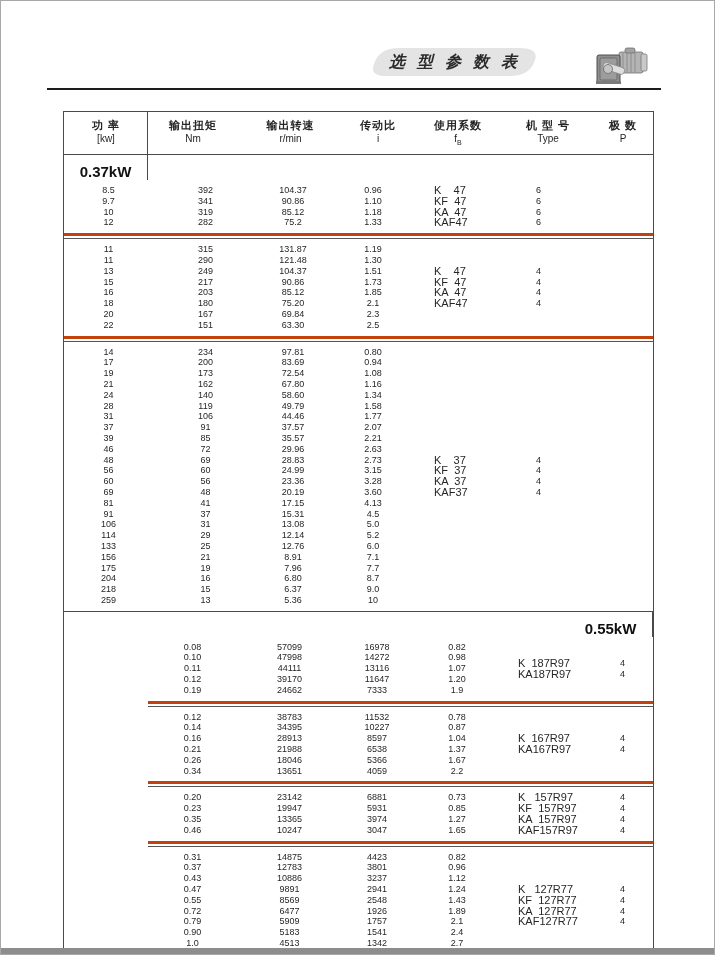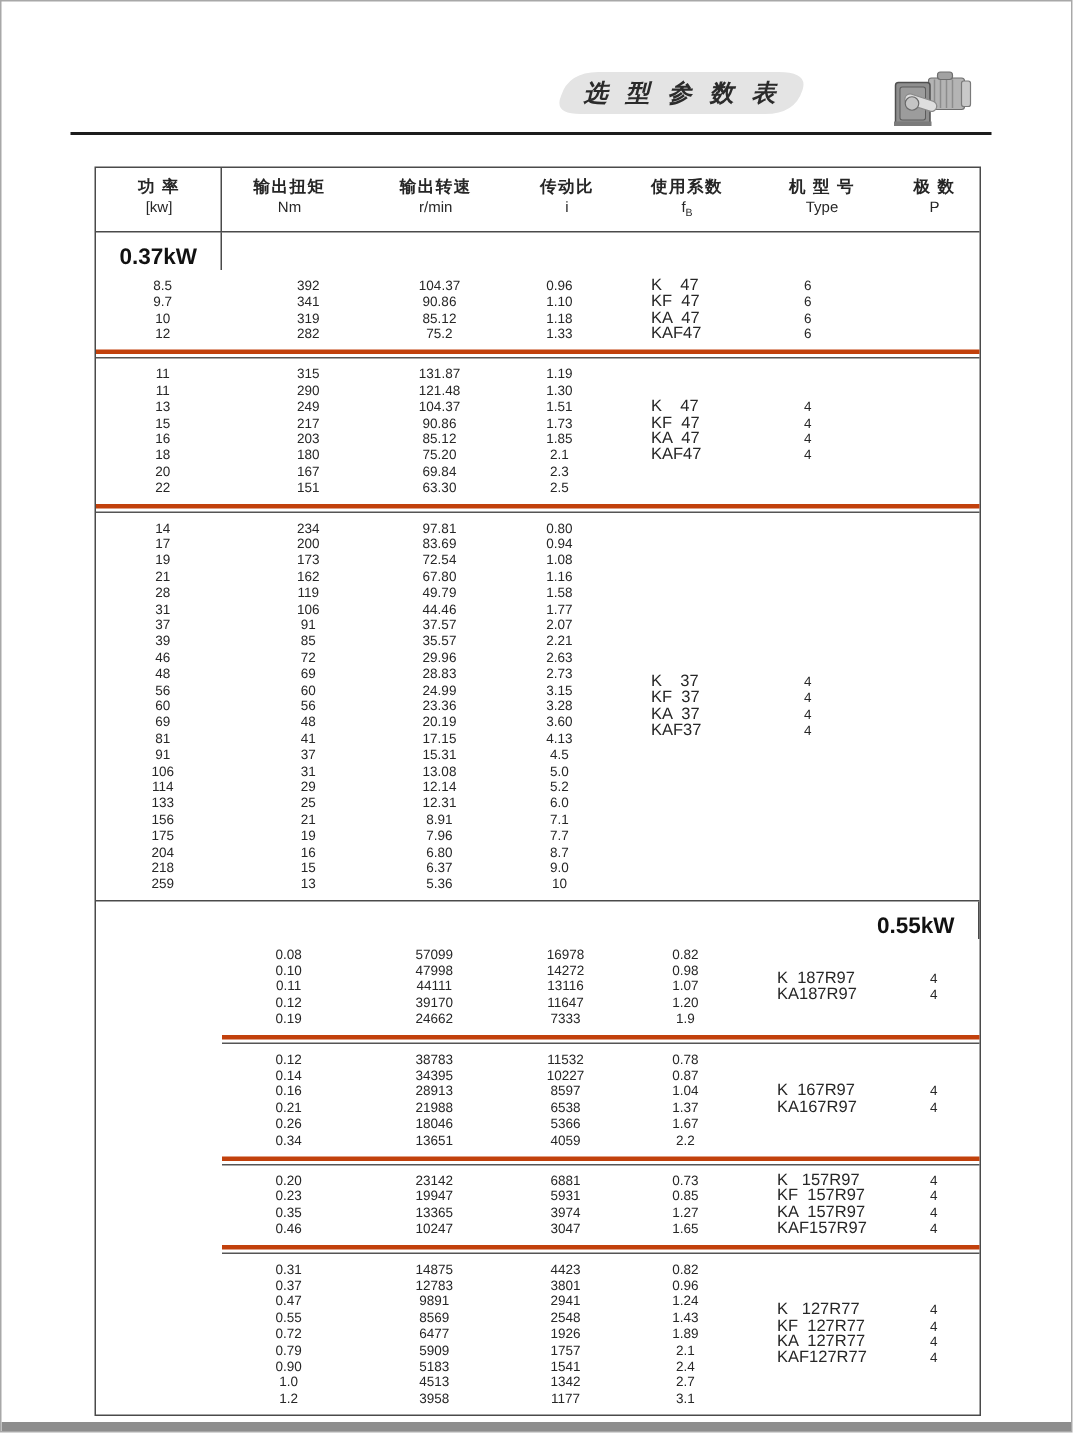--- a/index.html
+++ b/index.html
@@ -260,20 +260,26 @@
                   <div class="dcell">72.54</div>
                   <div class="dcell">1.08</div>
                 </div>
                 <div class="drow">
                   <div class="dcell">21</div>
                   <div class="dcell">162</div>
                   <div class="dcell">67.80</div>
                   <div class="dcell">1.16</div>
                 </div>
                 <div class="drow">
+                  <div class="dcell">24</div>
+                  <div class="dcell">140</div>
+                  <div class="dcell">58.60</div>
+                  <div class="dcell">1.34</div>
+                </div>
+                <div class="drow">
                   <div class="dcell">28</div>
                   <div class="dcell">119</div>
                   <div class="dcell">49.79</div>
                   <div class="dcell">1.58</div>
                 </div>
                 <div class="drow">
                   <div class="dcell">31</div>
                   <div class="dcell">106</div>
                   <div class="dcell">44.46</div>
                   <div class="dcell">1.77</div>
@@ -340,21 +346,21 @@
                 </div>
                 <div class="drow">
                   <div class="dcell">114</div>
                   <div class="dcell">29</div>
                   <div class="dcell">12.14</div>
                   <div class="dcell">5.2</div>
                 </div>
                 <div class="drow">
                   <div class="dcell">133</div>
                   <div class="dcell">25</div>
-                  <div class="dcell">12.31</div>
+                  <div class="dcell">12.76</div>
                   <div class="dcell">6.0</div>
                 </div>
                 <div class="drow">
                   <div class="dcell">156</div>
                   <div class="dcell">21</div>
                   <div class="dcell">8.91</div>
                   <div class="dcell">7.1</div>
                 </div>
                 <div class="drow">
                   <div class="dcell">175</div>
@@ -553,20 +559,26 @@
                   <div class="dcell">4423</div>
                   <div class="dcell">0.82</div>
                 </div>
                 <div class="drow">
                   <div class="dcell">0.37</div>
                   <div class="dcell">12783</div>
                   <div class="dcell">3801</div>
                   <div class="dcell">0.96</div>
                 </div>
                 <div class="drow">
+                  <div class="dcell">0.43</div>
+                  <div class="dcell">10886</div>
+                  <div class="dcell">3237</div>
+                  <div class="dcell">1.12</div>
+                </div>
+                <div class="drow">
                   <div class="dcell">0.47</div>
                   <div class="dcell">9891</div>
                   <div class="dcell">2941</div>
                   <div class="dcell">1.24</div>
                 </div>
                 <div class="drow">
                   <div class="dcell">0.55</div>
                   <div class="dcell">8569</div>
                   <div class="dcell">2548</div>
                   <div class="dcell">1.43</div>

